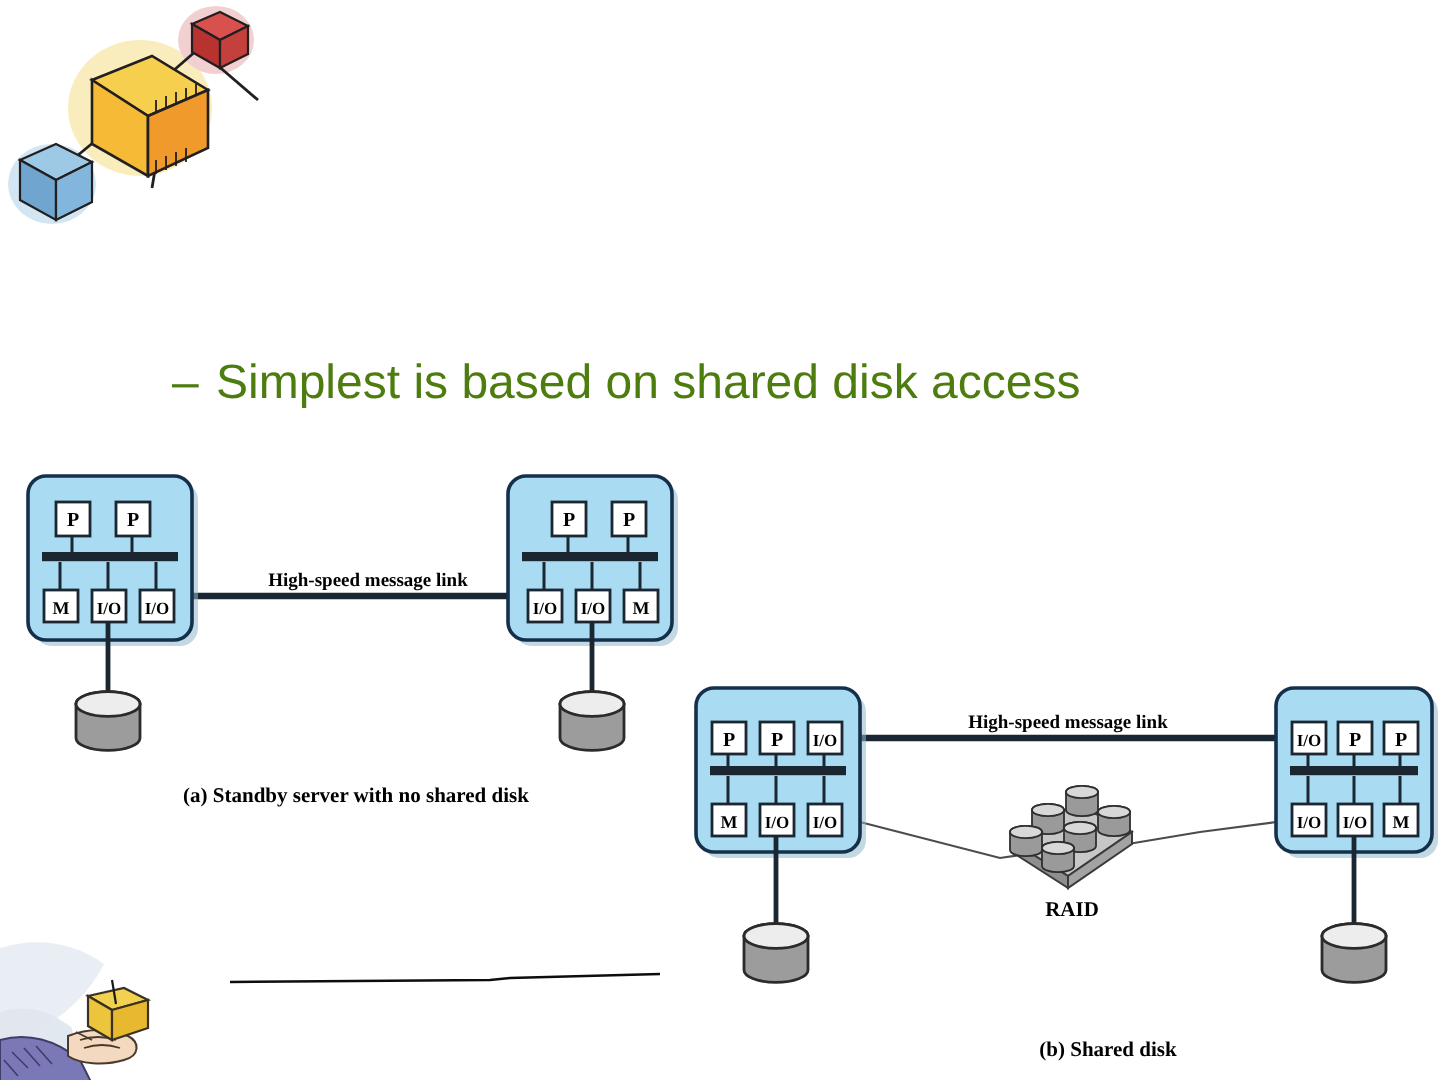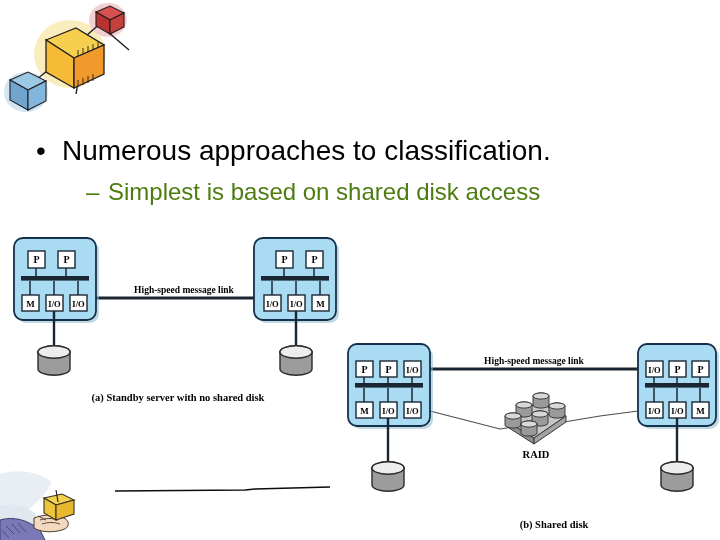--- a/index.html
+++ b/index.html
@@ -84,23 +84,20 @@
 
       <g>
         <path d="M6 78 L24 70 L42 79 L24 88 Z" fill="#9ec9e6" stroke="#231f20" stroke-width="1.1"></path>
         <path d="M6 78 L24 88 L24 108 L6 98 Z" fill="#6fa5cf" stroke="#231f20" stroke-width="1.1"></path>
         <path d="M24 88 L42 79 L42 99 L24 108 Z" fill="#83b6dc" stroke="#231f20" stroke-width="1.1"></path>
       </g>
     </svg>
   </div>
 
 
-  <div class="b1">
-    <span class="dot">•</span><span>Numerous approaches to classification.</span>
-  </div>
   <div class="b2">
     <span class="dash">–</span><span>Simplest is based on shared disk access</span>
   </div>
 
   <div class="figure">
     <svg class="fig-svg" viewBox="0 0 720 314" width="720" height="314" aria-hidden="true">
       <defs>
 
         <g id="chipdef"></g>
       </defs>

